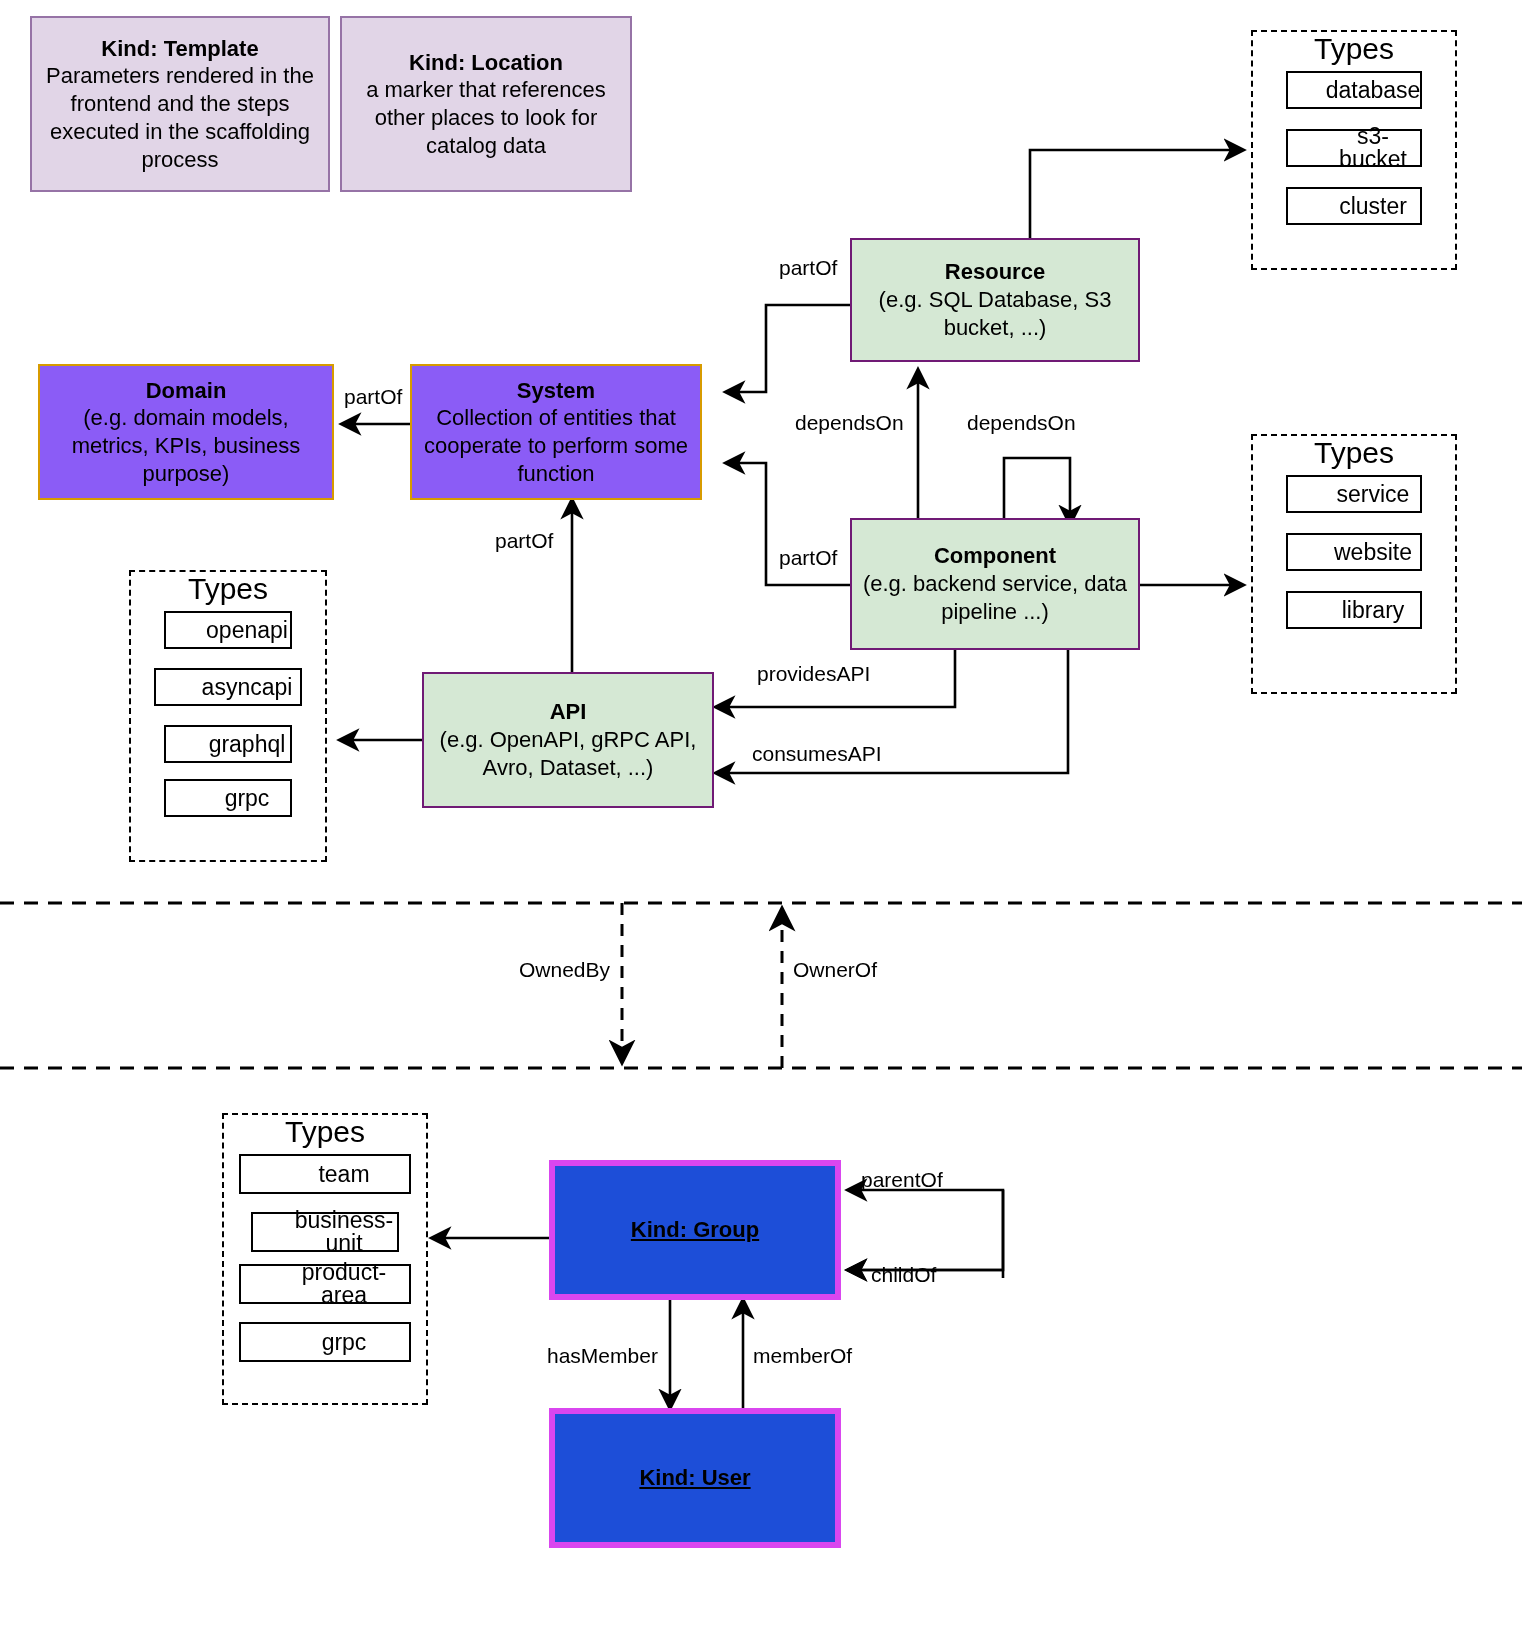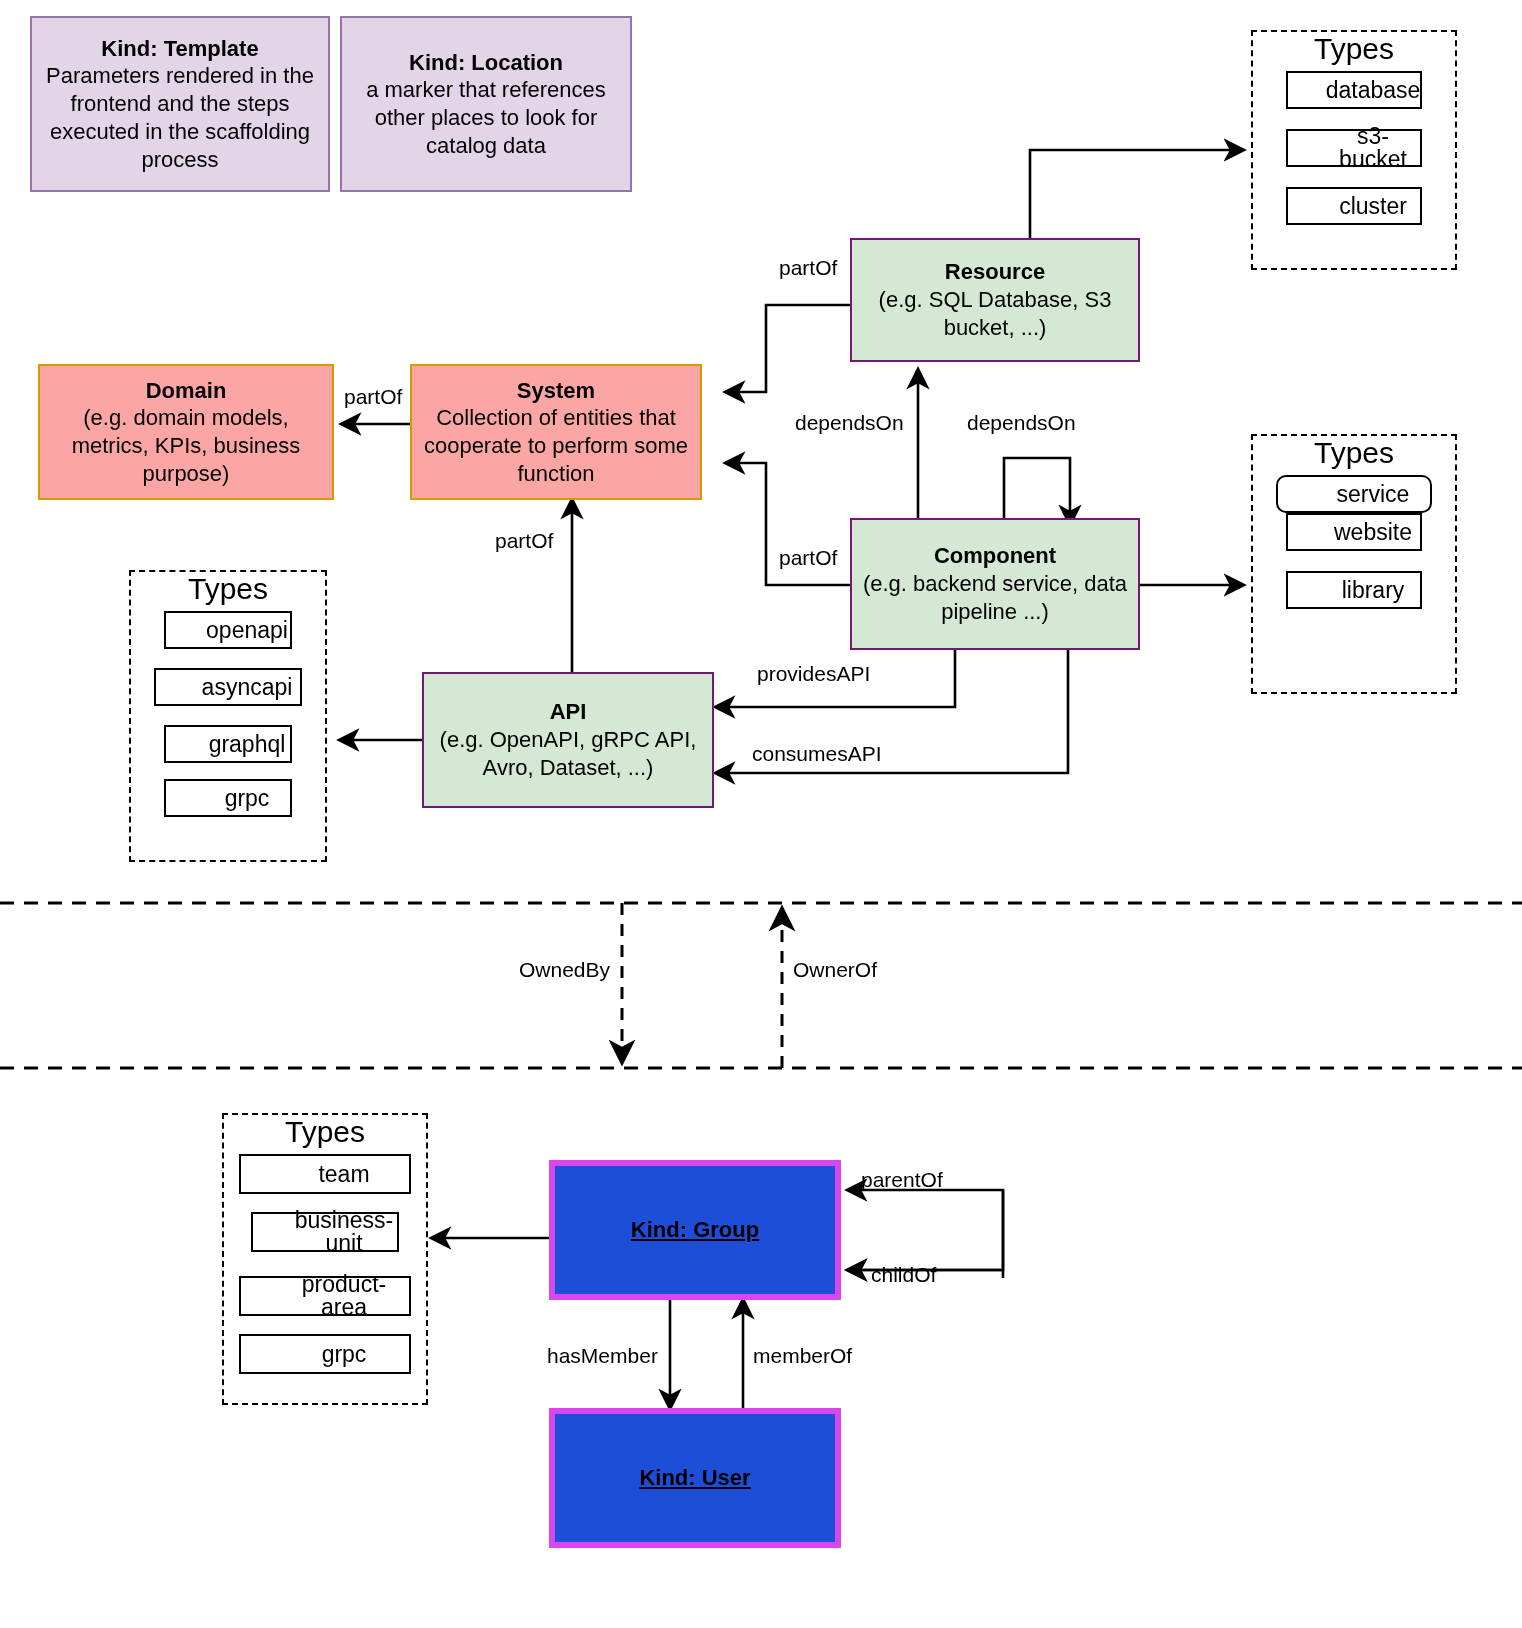--- a/index.html
+++ b/index.html
@@ -43,21 +43,21 @@
   .node .ttl {
     font-weight: bold;
     display: block;
   }
   .node .sub {
     display: block;
     font-weight: normal;
   }
 
   .n-purple { background: #e1d5e7; border: 2px solid #9673a6; }
-  .n-orange { background: #fca5a5; border: 2px solid #d79b00; }
+  .n-orange { background: #8b5cf6; border: 2px solid #d79b00; }
   .n-green  { background: #d5e8d4; border: 2px solid #701a75; }
   .n-blue   { background: #1d4ed8; border: 6px solid #d946ef; text-decoration: underline; }
 
   
   .types-box {
     position: absolute;
     box-sizing: border-box;
     border: 2px dashed #000000;
     background: transparent;
     display: flex;
@@ -185,21 +185,21 @@
     <span class="sub">(e.g.  domain models, metrics, KPIs, business purpose)</span>
   </div>
 
   <div class="node n-orange" style="left:410px; top:364px; width:292px; height:136px;">
     <span class="ttl">System</span>
     <span class="sub">Collection of entities that cooperate to perform some function</span>
   </div>
 
   <div class="types-box" style="left:1251px; top:434px; width:206px; height:260px;">
     <div class="types-title">Types</div>
-    <div class="type-chip" style="width:156px; height:38px; border-radius:10px;">service</div>
+    <div class="type-chip" style="width:136px; height:38px; margin-bottom:20px;">service</div>
     <div class="type-chip" style="width:136px; height:38px; margin-bottom:20px;">website</div>
     <div class="type-chip" style="width:136px; height:38px;">library</div>
   </div>
 
   <div class="node n-green" style="left:850px; top:518px; width:290px; height:132px;">
     <span class="ttl">Component</span>
     <span class="sub">(e.g. backend service, data pipeline ...)</span>
   </div>
 
   <div class="types-box" style="left:129px; top:570px; width:198px; height:292px;">
@@ -211,21 +211,21 @@
   </div>
 
   <div class="node n-green" style="left:422px; top:672px; width:292px; height:136px;">
     <span class="ttl">API</span>
     <span class="sub">(e.g. OpenAPI, gRPC API, Avro, Dataset, ...)</span>
   </div>
 
   <div class="types-box" style="left:222px; top:1113px; width:206px; height:292px;">
     <div class="types-title">Types</div>
     <div class="type-chip" style="width:172px; height:40px; margin-bottom:18px;">team</div>
-    <div class="type-chip" style="width:148px; height:40px; margin-bottom:24px;">business-unit</div>
+    <div class="type-chip" style="width:148px; height:40px; margin-bottom:12px;">business-unit</div>
     <div class="type-chip" style="width:172px; height:40px; margin-bottom:18px;">product-area</div>
     <div class="type-chip" style="width:172px; height:40px;">grpc</div>
   </div>
 
   <div class="node n-blue" style="left:549px; top:1160px; width:292px; height:140px;">
     <span class="ttl">Kind: Group</span>
   </div>
 
   <div class="node n-blue" style="left:549px; top:1408px; width:292px; height:140px;">
     <span class="ttl">Kind: User</span>

